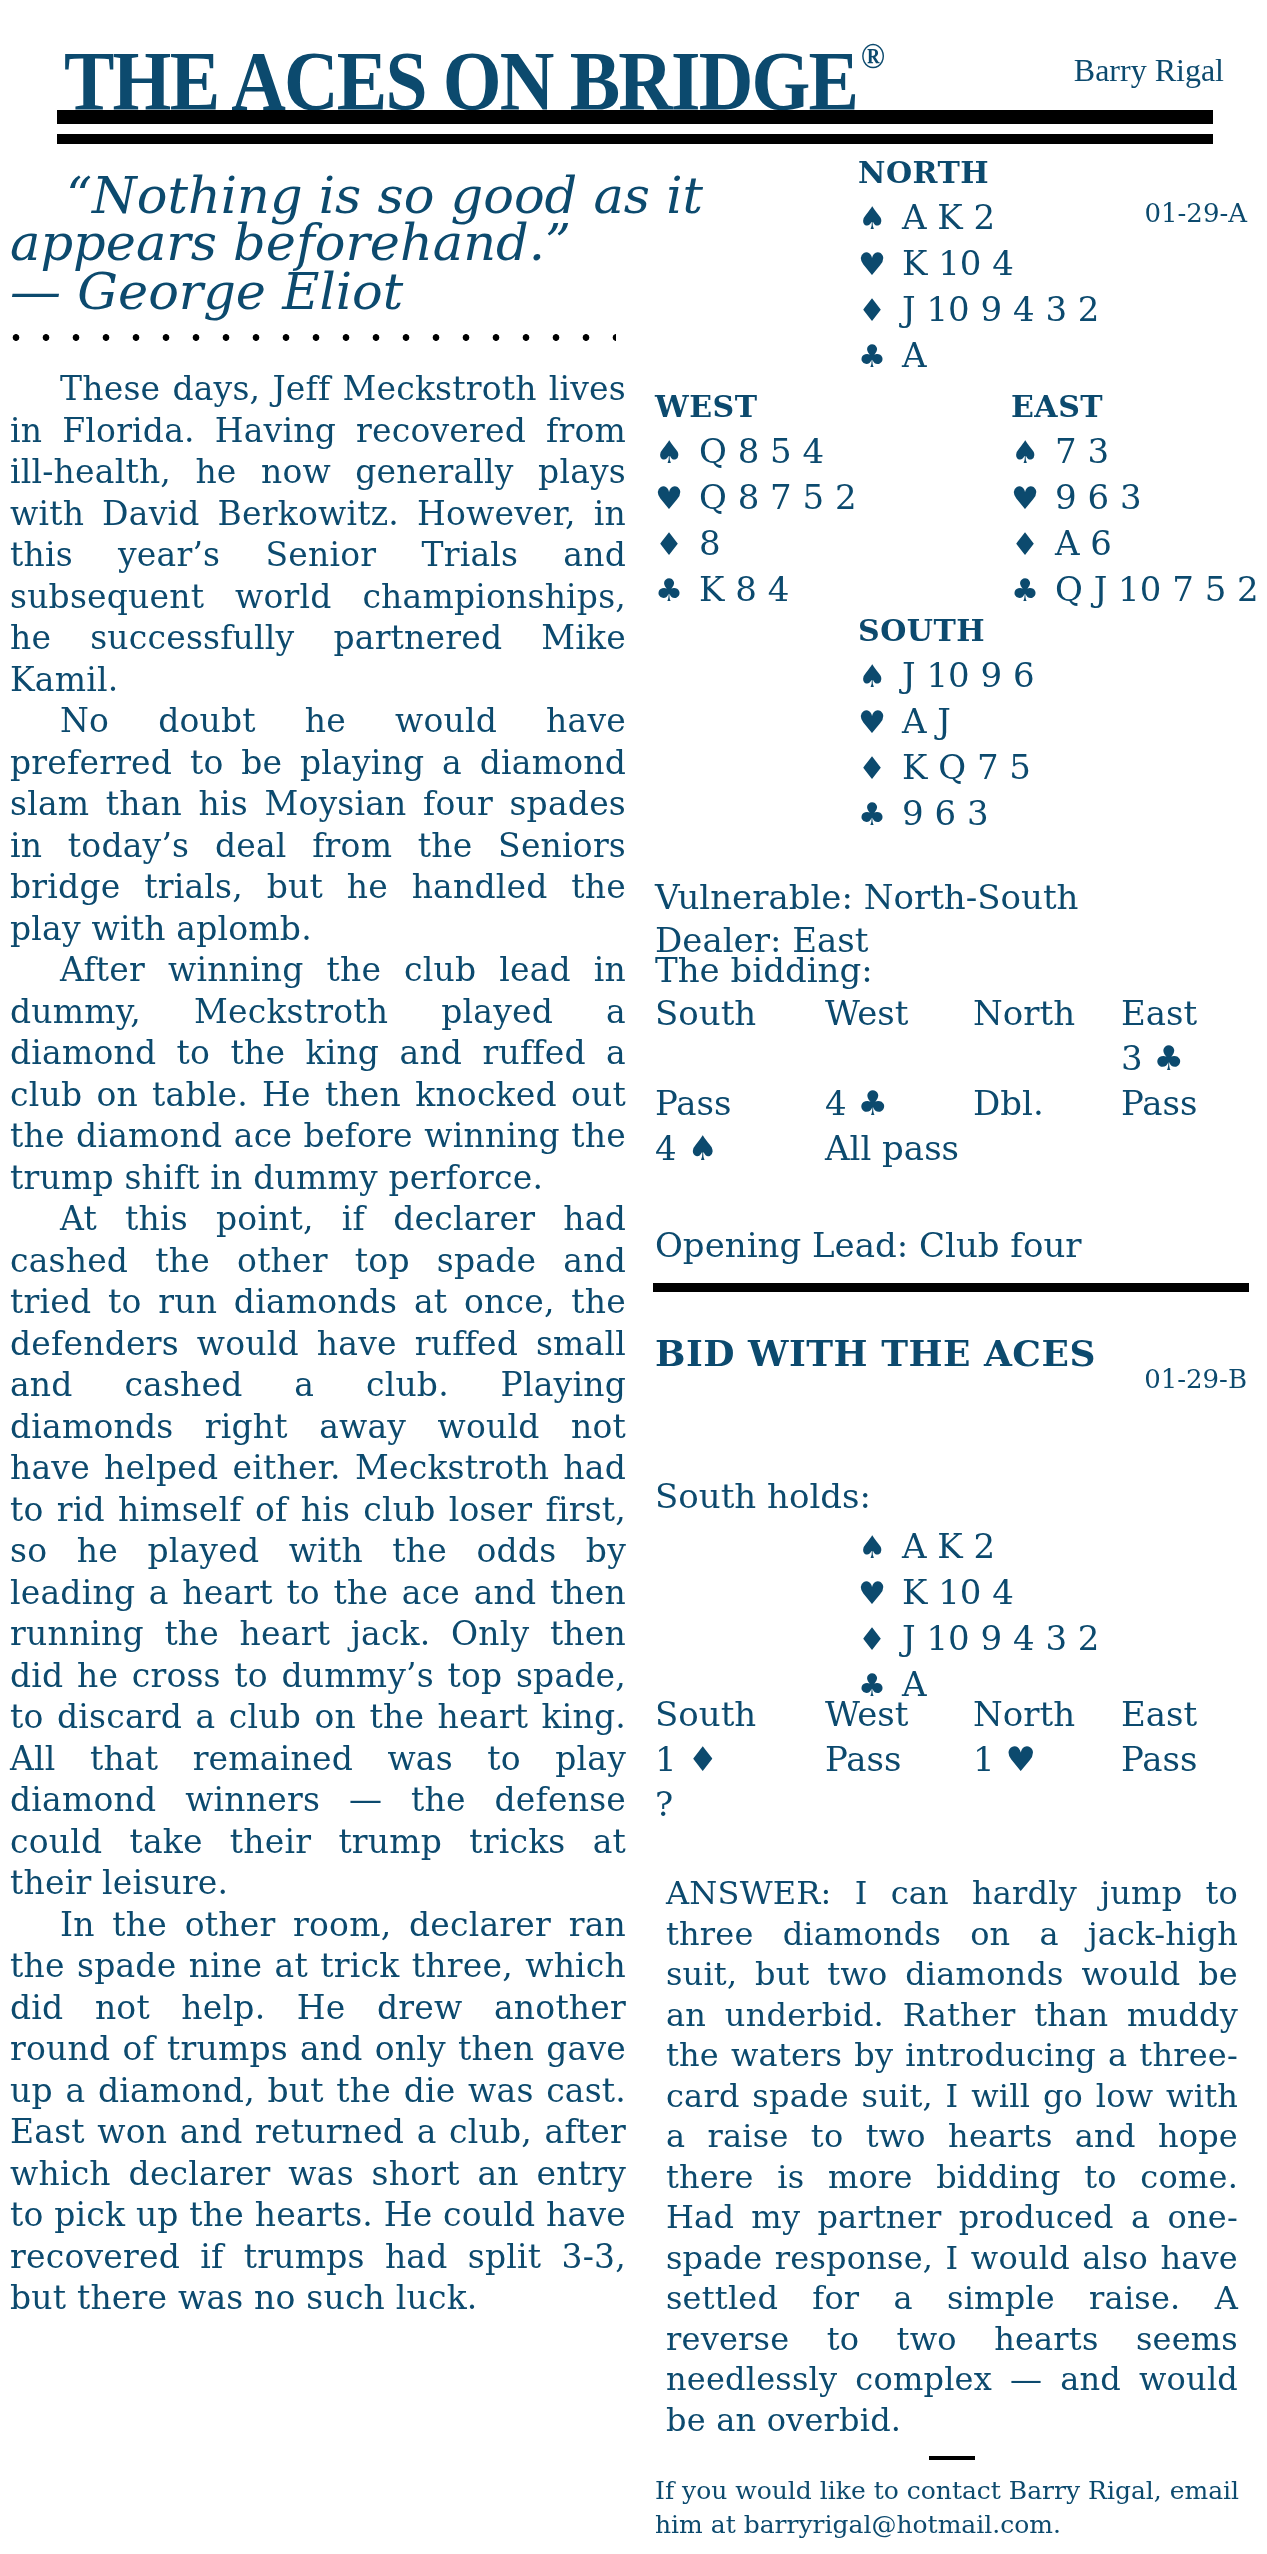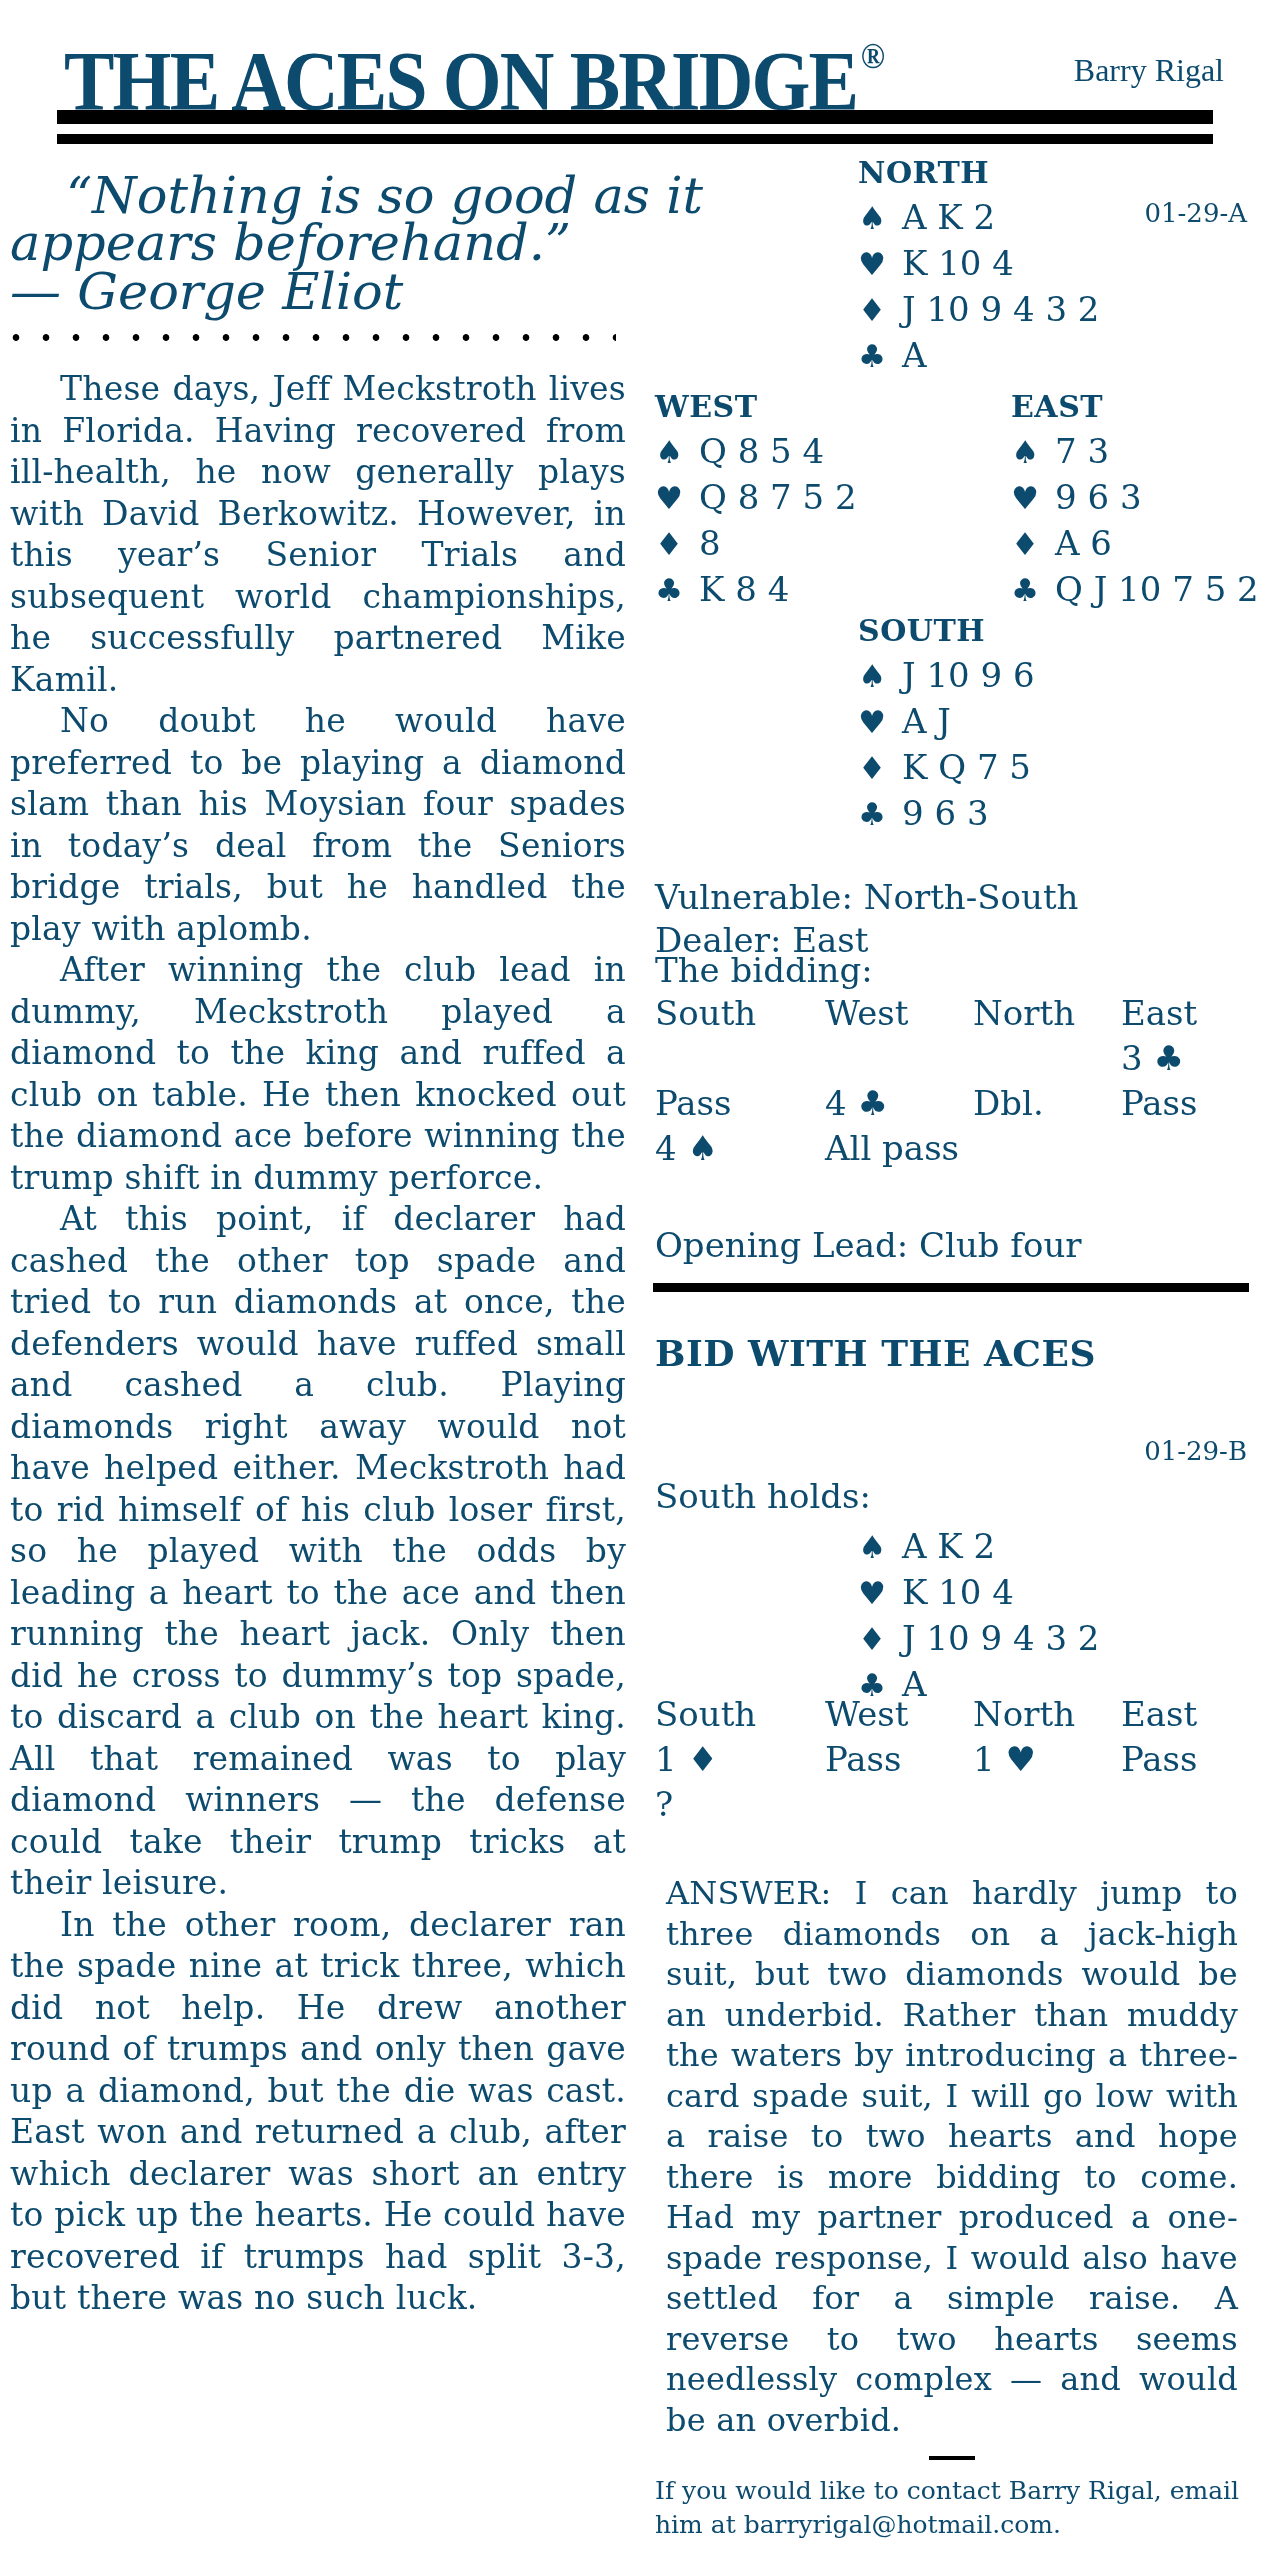--- a/index.html
+++ b/index.html
@@ -23,21 +23,21 @@
   .dots{margin:18px 0 26px 2px;height:9px;width:604px;background-repeat:repeat-x;
         background-image:radial-gradient(circle at 4px 4.5px,#000 3px,transparent 3.7px);
         background-size:30px 9px;}
   .article p{margin:0;font-size:33px;line-height:41.5px;text-align:justify;text-indent:50px;
              letter-spacing:0.2px;}
 
   
   .col-right{position:absolute;left:653px;top:150px;width:596px;height:2404px;font-size:34px;}
   .tag{position:absolute;font-size:26px;margin-top:44px;}
   .tag-a{right:2px;top:4px;}
-  .tag-b{right:2px;top:1242px;}
+  .tag-b{right:2px;top:1170px;}
   .hand{position:absolute;}
   .hand-label{font-weight:bold;font-size:30px;line-height:45px;letter-spacing:0.5px;}
   .hand-row{font-size:34px;line-height:45px;white-space:nowrap;}
   .suit{display:inline-block;width:44px;font-family:"DejaVu Sans",sans-serif;font-size:0.92em;}
   .h-north{left:205px;top:0px;}
   .h-west{left:2px;top:234px;}
   .h-east{left:358px;top:234px;}
   .h-south{left:205px;top:458px;}
   .vul{position:absolute;left:2px;top:726px;line-height:43px;}
   .bidding{position:absolute;left:2px;top:798px;width:594px;}

